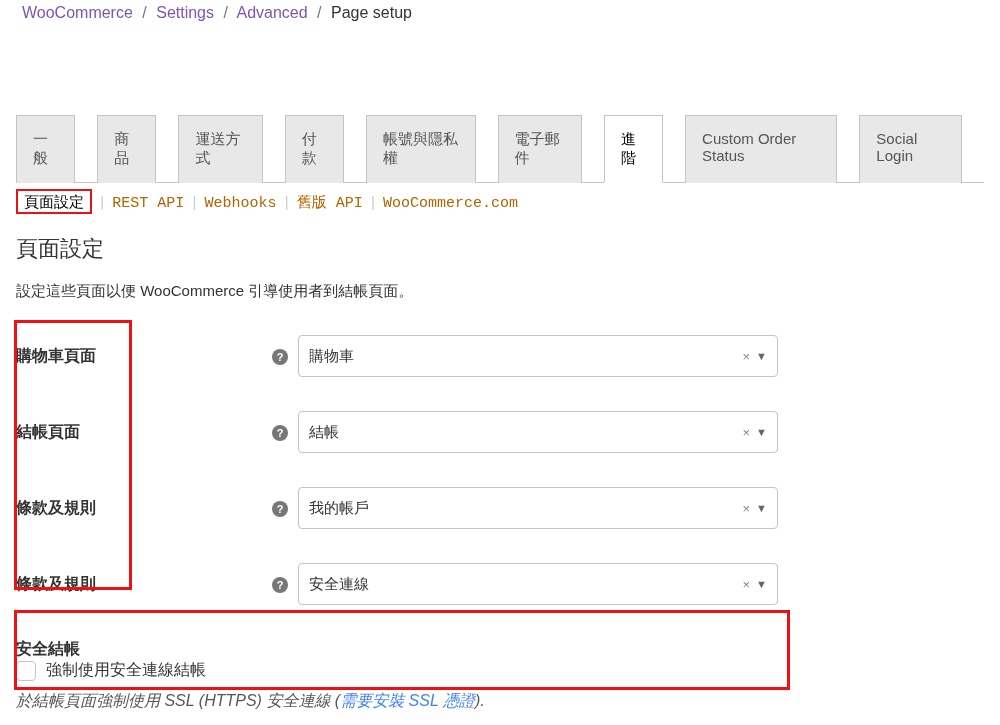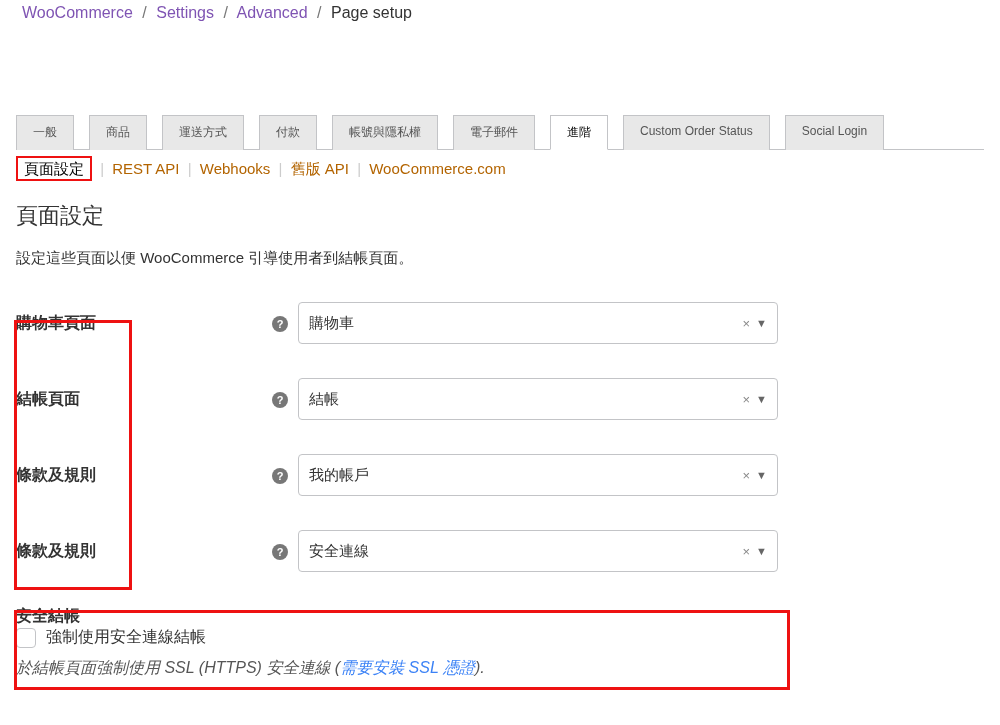--- a/index.html
+++ b/index.html
@@ -20,37 +20,37 @@
   .breadcrumb .current { color: #333; }
 
   .main { padding: 0 16px 20px; margin-top: 80px; }
 
   
   .nav-tabs { display: flex; border-bottom: 1px solid #c3c4c7; }
   .nav-tab {
     background: #e8e8e8;
     border: 1px solid #c3c4c7;
     border-bottom: none;
-    padding: 8px 16px;
-    margin-right: 15px;
-    font-size: 12px;
+    padding: 14px 16px;
+    margin-right: 22px;
+    font-size: 15px;
     color: #555;
     cursor: pointer;
     position: relative;
     bottom: -1px;
   }
   .nav-tab.active {
     background: #fff;
     border-bottom: 1px solid #fff;
     color: #000;
   }
 
   
   .subnav { padding: 10px 0 0; font-size: 15px; }
-  .subnav .sublink { color: #b36400; text-decoration: none; }
+  .subnav .sublink { color: #b36400; text-decoration: none; font-family: Liberation Mono, monospace; }
   .subnav .sep2 { color: #ccc; margin: 0 4px; }
   .subnav .active-sub {
     color: #000;
     border: 2px solid #e11;
     padding: 2px 6px;
   }
 
   
   h2.section-title { font-size: 22px; font-weight: 400; margin: 22px 0 18px; }
   p.section-desc { font-size: 15px; margin-bottom: 30px; }

